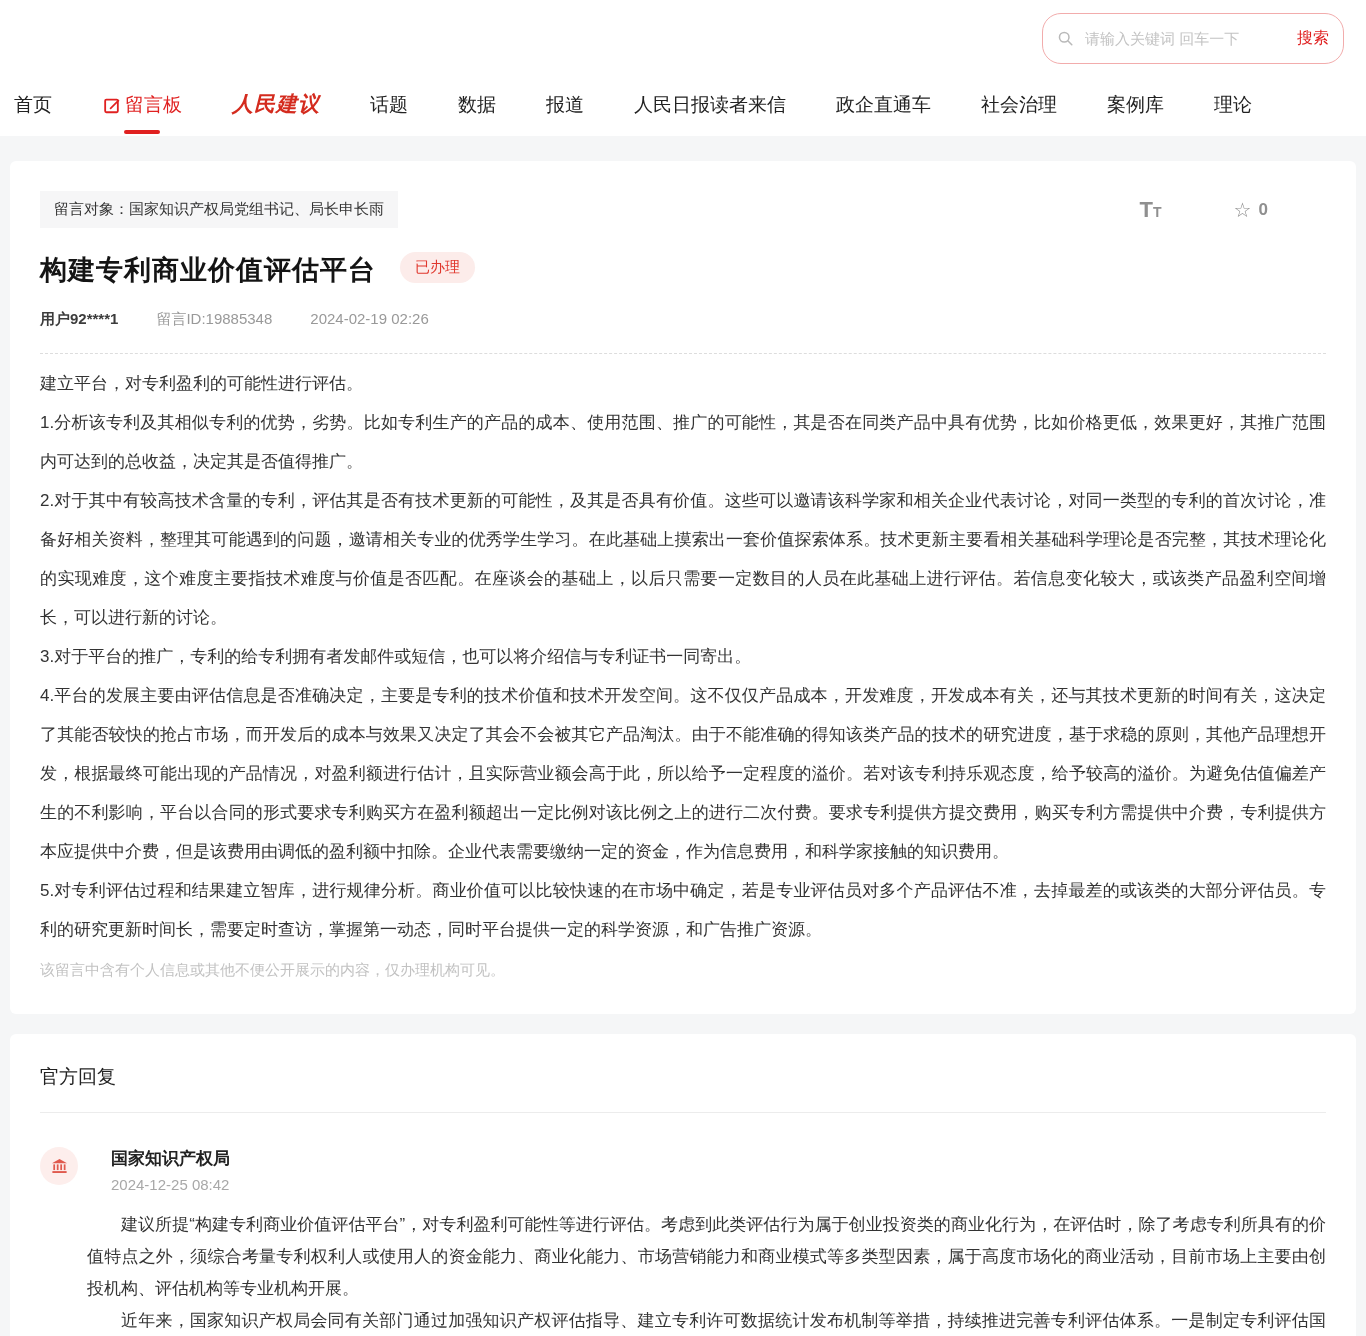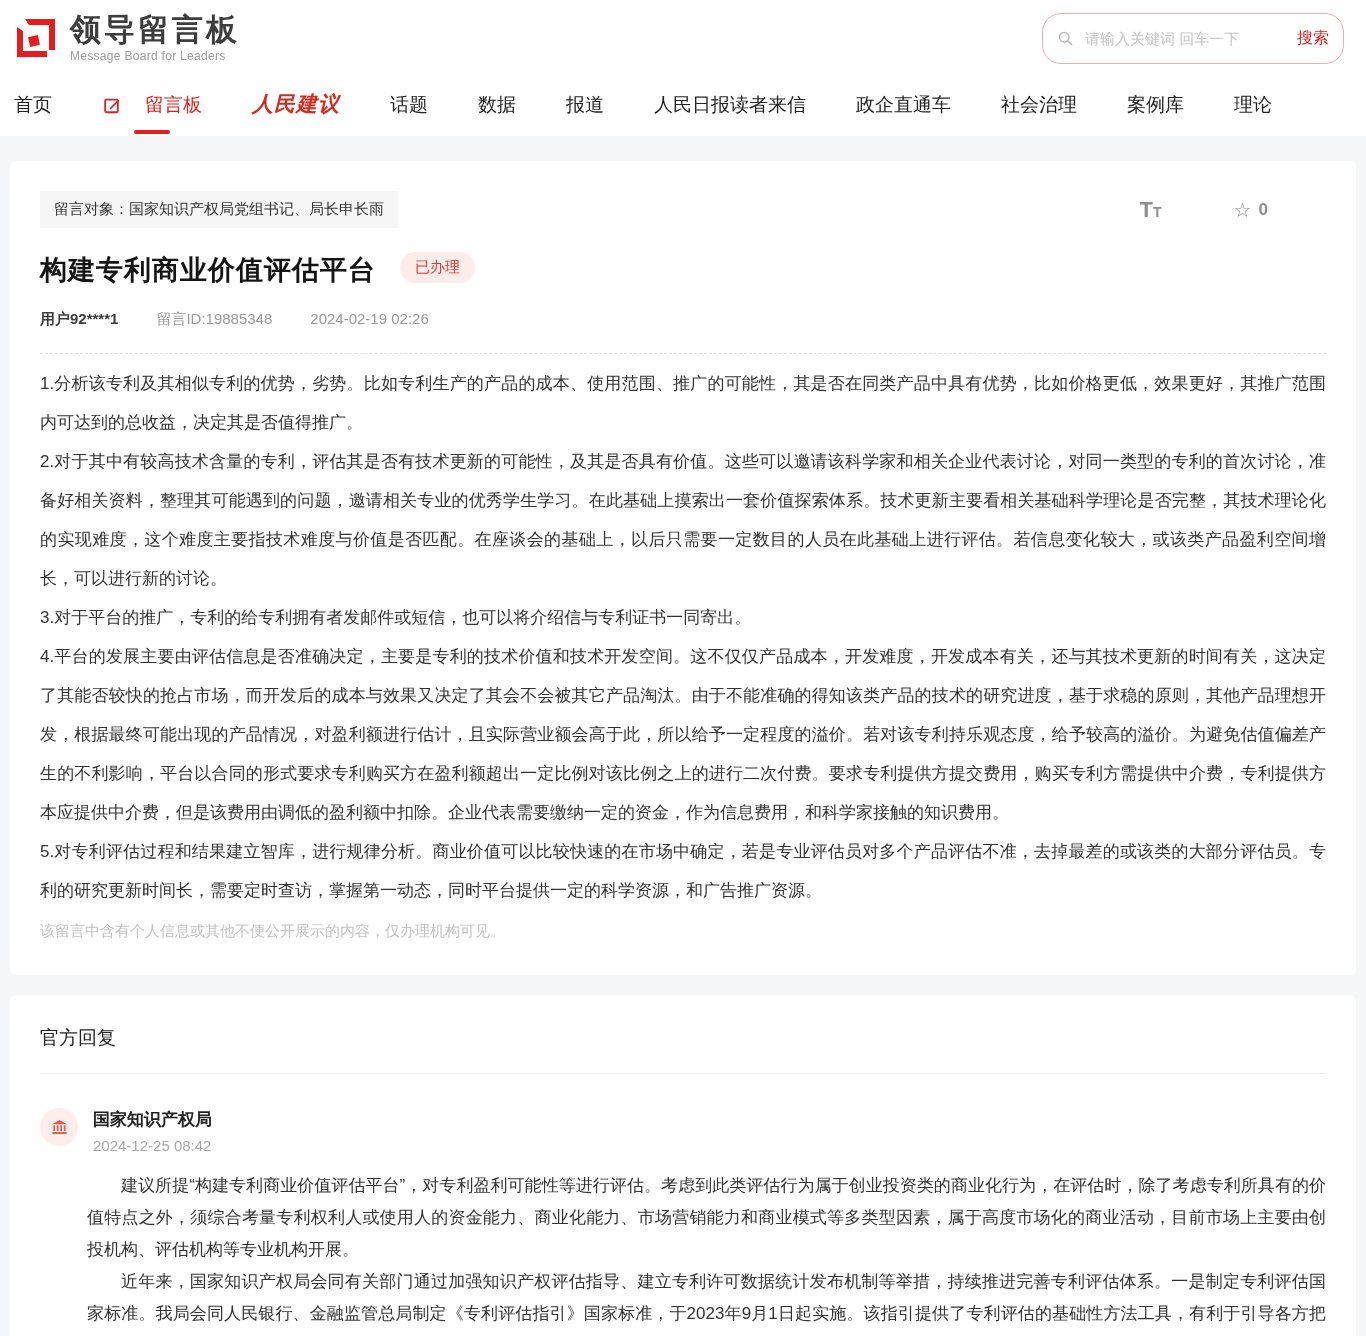--- a/index.html
+++ b/index.html
@@ -21,21 +21,21 @@
     margin-left:auto; display:flex; align-items:center;
     width:302px; height:51px; border:1px solid #f2acac; border-radius:19px;
     padding:0 14px; gap:9px; background:#fff;
   }
   .searchbox input { border:none; outline:none; flex:1; font-size:15px; color:#333; background:transparent; min-width:0; }
   .searchbox input::placeholder { color:#c3c3c3; }
   .search-btn { color:#e02020; font-size:16px; background:none; border:none; padding:0; cursor:pointer; font-family:inherit; }
 
   .nav { display:flex; align-items:flex-end; gap:50px; padding:16px 0 0 14px; height:64px; background:#fff;font-family:Liberation Serif, serif; }
   .nav-item { font-size:19px; color:#222; position:relative; padding-bottom:18px; cursor:pointer; white-space:nowrap; }
-  .nav-item.active { color:#e02020; display:flex; align-items:center; gap:24px; }
+  .nav-item.active { color:#e02020; display:flex; align-items:center; gap:4px; }
   .nav-item.active::after {
     content:""; position:absolute; left:50%; transform:translateX(-50%);
     bottom:2px; width:36px; height:4px; border-radius:2px; background:#e02020;
   }
   .nav-item.renmin { color:#d42b1e; font-weight:700; font-style:italic; font-size:21px; letter-spacing:1px; }
 
   .page { padding:25px 10px 0; }
   .card { background:#fff; border-radius:6px; padding:30px 30px 34px; }
   .card-head { display:flex; justify-content:space-between; align-items:flex-start; }
   .chip { background:#f6f6f7; color:#333; font-size:15px; padding:9px 14px; }
@@ -50,43 +50,32 @@
   .badge { background:#fcecea; color:#e0382e; font-size:15px; padding:6px 15px; border-radius:16px; }
   .meta { margin-top:22px; display:flex; gap:38px; font-size:15px; color:#999; }
   .meta .user { color:#3c3c3c; font-weight:700; }
   .divider { border-top:1px dashed #ddd; margin:24px 0 10px; }
   .content p { font-size:17px; line-height:39px; color:#333; margin:0; text-align:justify; }
   .note { margin-top:12px; color:#c2c2c2; font-size:15px; }
 
   .reply-card { margin-top:20px; padding-bottom:70px; }
   .reply-title { font-size:19px; font-weight:400; color:#222; }
   .reply-divider { border-top:1px solid #ececec; margin:22px 0 0; }
-  .agency { display:flex; gap:15px; margin-top:34px; align-items:flex-start; }
+  .agency { display:flex; gap:33px; margin-top:34px; align-items:flex-start; }
   .avatar { width:38px; height:38px; border-radius:50%; background:#fdeeec; display:flex; align-items:center; justify-content:center; flex:0 0 auto; }
   .agency-name { font-size:17px; font-weight:700; color:#222; }
   .agency-date { font-size:15px; color:#a8a8a8; margin-top:6px; }
   .reply-body { margin:16px 0 0 47px; }
   .reply-body p { font-size:17px; line-height:32px; color:#333; margin:0; text-indent:2em; text-align:justify; }
 </style>
 </head>
 <body>
 
 <div class="topzone">
   <div class="topbar">
-    <div class="logo">
-      <svg class="logo-mark" viewBox="0 0 48 48" aria-hidden="true">
-        <path fill="#e21f1f" d="M13 5 H43 V36 H37 V11 H17 Z"></path>
-        <path fill="#e21f1f" d="M5 13 V43 H35 V37 H11 V17 Z"></path>
-        <rect fill="#e21f1f" x="17" y="22" width="10" height="10" transform="rotate(-12 22 27)"></rect>
-      </svg>
-      <div class="logo-text">
-        <span class="logo-cn">领导留言板</span>
-        <span class="logo-en">Message Board for Leaders</span>
-      </div>
-    </div>
     <div class="searchbox">
       <svg viewBox="0 0 20 20" width="17" height="17" fill="none" stroke="#b9b9b9" stroke-width="1.8" stroke-linecap="round" aria-hidden="true">
         <circle cx="8.5" cy="8.5" r="5.6"></circle>
         <line x1="13" y1="13" x2="17.4" y2="17.4"></line>
       </svg>
       <input type="text" placeholder="请输入关键词 回车一下" style="">
       <button class="search-btn">搜索</button>
     </div>
   </div>
 
@@ -132,20 +121,21 @@
 
     <div class="meta">
       <span class="user">用户92****1</span>
       <span>留言ID:19885348</span>
       <span>2024-02-19 02:26</span>
     </div>
 
     <div class="divider"></div>
 
     <div class="content">
+      <p>建立平台，对专利盈利的可能性进行评估。</p>
       <p>1.分析该专利及其相似专利的优势，劣势。比如专利生产的产品的成本、使用范围、推广的可能性，其是否在同类产品中具有优势，比如价格更低，效果更好，其推广范围内可达到的总收益，决定其是否值得推广。</p>
       <p>2.对于其中有较高技术含量的专利，评估其是否有技术更新的可能性，及其是否具有价值。这些可以邀请该科学家和相关企业代表讨论，对同一类型的专利的首次讨论，准备好相关资料，整理其可能遇到的问题，邀请相关专业的优秀学生学习。在此基础上摸索出一套价值探索体系。技术更新主要看相关基础科学理论是否完整，其技术理论化的实现难度，这个难度主要指技术难度与价值是否匹配。在座谈会的基础上，以后只需要一定数目的人员在此基础上进行评估。若信息变化较大，或该类产品盈利空间增长，可以进行新的讨论。</p>
       <p>3.对于平台的推广，专利的给专利拥有者发邮件或短信，也可以将介绍信与专利证书一同寄出。</p>
       <p>4.平台的发展主要由评估信息是否准确决定，主要是专利的技术价值和技术开发空间。这不仅仅产品成本，开发难度，开发成本有关，还与其技术更新的时间有关，这决定了其能否较快的抢占市场，而开发后的成本与效果又决定了其会不会被其它产品淘汰。由于不能准确的得知该类产品的技术的研究进度，基于求稳的原则，其他产品理想开发，根据最终可能出现的产品情况，对盈利额进行估计，且实际营业额会高于此，所以给予一定程度的溢价。若对该专利持乐观态度，给予较高的溢价。为避免估值偏差产生的不利影响，平台以合同的形式要求专利购买方在盈利额超出一定比例对该比例之上的进行二次付费。要求专利提供方提交费用，购买专利方需提供中介费，专利提供方本应提供中介费，但是该费用由调低的盈利额中扣除。企业代表需要缴纳一定的资金，作为信息费用，和科学家接触的知识费用。</p>
       <p>5.对专利评估过程和结果建立智库，进行规律分析。商业价值可以比较快速的在市场中确定，若是专业评估员对多个产品评估不准，去掉最差的或该类的大部分评估员。专利的研究更新时间长，需要定时查访，掌握第一动态，同时平台提供一定的科学资源，和广告推广资源。</p>
     </div>
 
     <div class="note">该留言中含有个人信息或其他不便公开展示的内容，仅办理机构可见。</div>
   </div>
 

